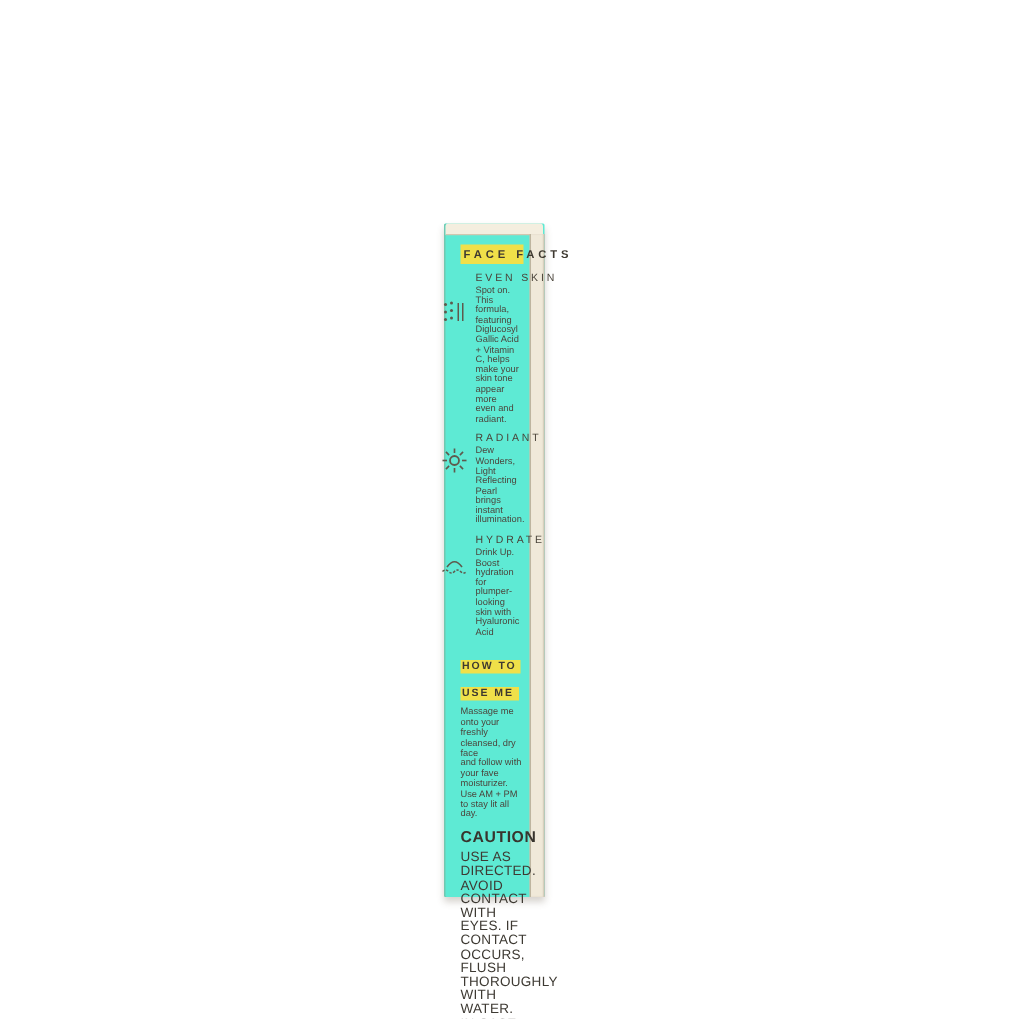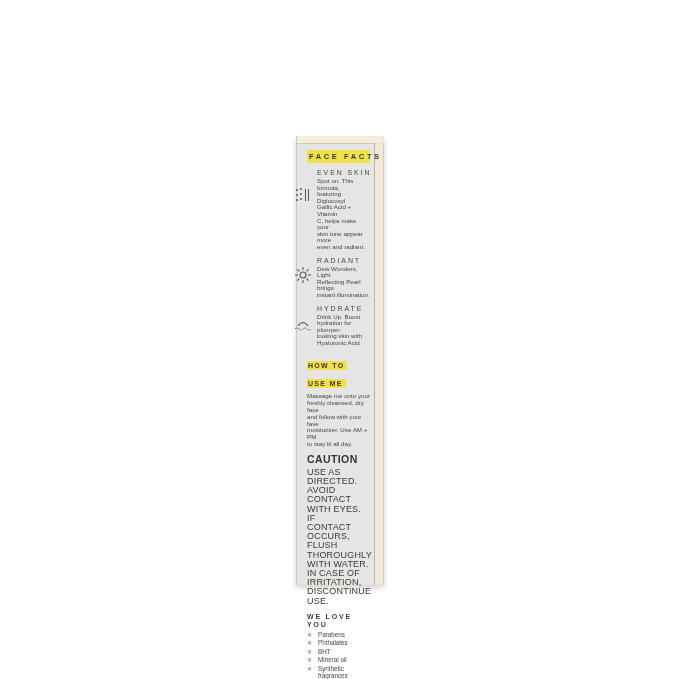--- a/index.html
+++ b/index.html
@@ -6,23 +6,23 @@
   body{
     width:679px;height:679px;
     background:#ffffff;
     position:relative;
     font-family:"Liberation Sans", sans-serif;
     overflow:hidden;
   }
   
   .box{
     position:absolute;
-    left:296px; top:136px;
-    width:88px; height:449px;
-    background:#e5e5e5;
+    left:296px; top:149px;
+    width:67px; height:449px;
+    background:#5eead4;
     box-shadow:0 3px 5px rgba(90,80,60,0.25), 1px 0 0 rgba(150,138,112,0.35) inset;
     border-radius:1px;
   }
   .flap{
     position:absolute; left:1px; right:1px; top:0; height:7px;
     background:#f4eedf;
     border-bottom:1px solid #d2c7b0;
     border-radius:2px 2px 0 0;
   }
   .side-strip{

